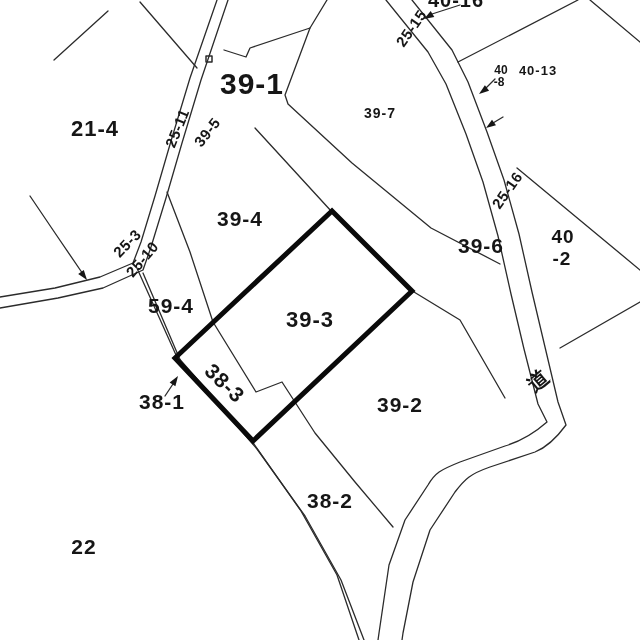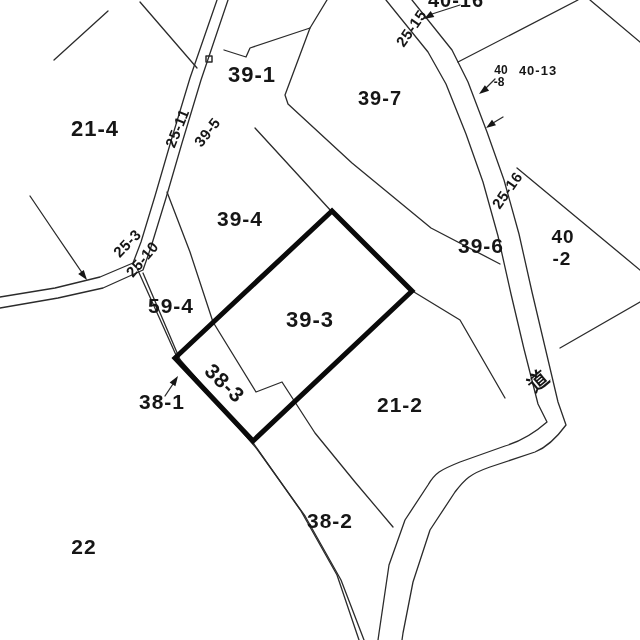--- a/index.html
+++ b/index.html
@@ -69,30 +69,30 @@
       <path d="M479,94 L484.9,85.2 L489.1,90.8 Z"></path>
       <path d="M486,128 L492,119.7 L496,125.2 Z"></path>
       <path d="M178,376 L175.4,386.3 L169.6,382.5 Z"></path>
       <path d="M87,280 L83.8,269.9 L78.2,274.1 Z"></path>
     </g>
 
     <path d="M332,211 L412,291 L253,441 L175,358 Z" fill="none" stroke="#0a0a0a" stroke-width="5" stroke-linejoin="miter"></path>
   </svg>
 
   <div class="lbl" style="left:95px;top:129px;font-size:22px">21-4</div>
-  <div class="lbl" style="left:252px;top:75px;font-size:22px">39-1</div>
-  <div class="lbl" style="left:380px;top:98px;font-size:20px">39-7</div>
+  <div class="lbl" style="left:252px;top:84px;font-size:30px">39-1</div>
+  <div class="lbl" style="left:380px;top:113px;font-size:14px">39-7</div>
   <div class="lbl" style="left:538px;top:70px;font-size:13px">40-13</div>
   <div class="lbl" style="left:240px;top:218px">39-4</div>
   <div class="lbl" style="left:171px;top:305px">59-4</div>
   <div class="lbl" style="left:310px;top:320px;font-size:22px">39-3</div>
   <div class="lbl" style="left:481px;top:245px">39-6</div>
   <div class="lbl" style="left:162px;top:401px">38-1</div>
-  <div class="lbl" style="left:400px;top:404px">21-2</div>
-  <div class="lbl" style="left:330px;top:520px">38-2</div>
+  <div class="lbl" style="left:400px;top:404px">39-2</div>
+  <div class="lbl" style="left:330px;top:500px">38-2</div>
   <div class="lbl" style="left:84px;top:546px">22</div>
 
   <div class="lbl" style="left:563px;top:236px;font-size:19px">40</div>
   <div class="lbl" style="left:562px;top:258px;font-size:19px">-2</div>
 
   <div class="lbl xs" style="left:501px;top:70px">40</div>
   <div class="lbl xs" style="left:499px;top:82px">-8</div>
 
   <div class="lbl" style="left:456px;top:0px;font-size:20px">40-16</div>
 

